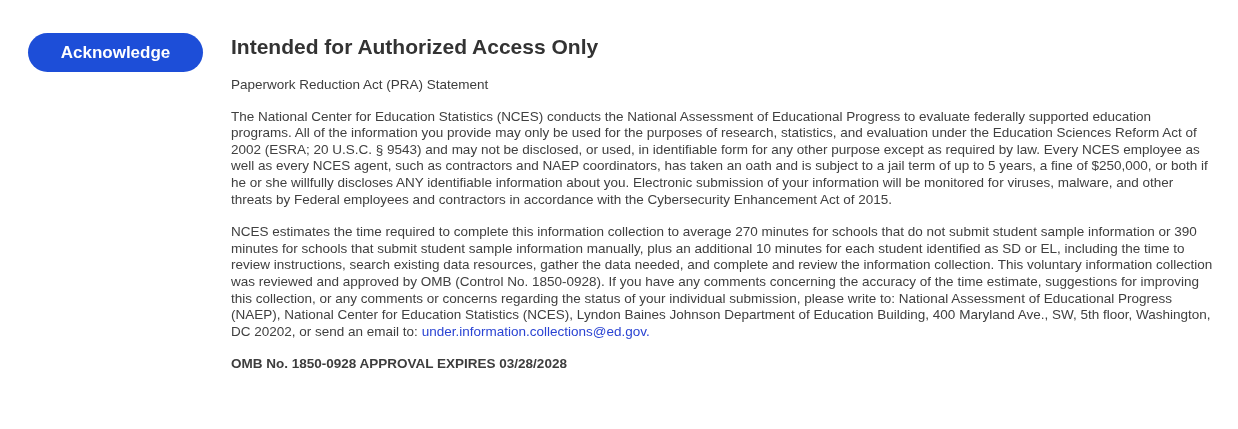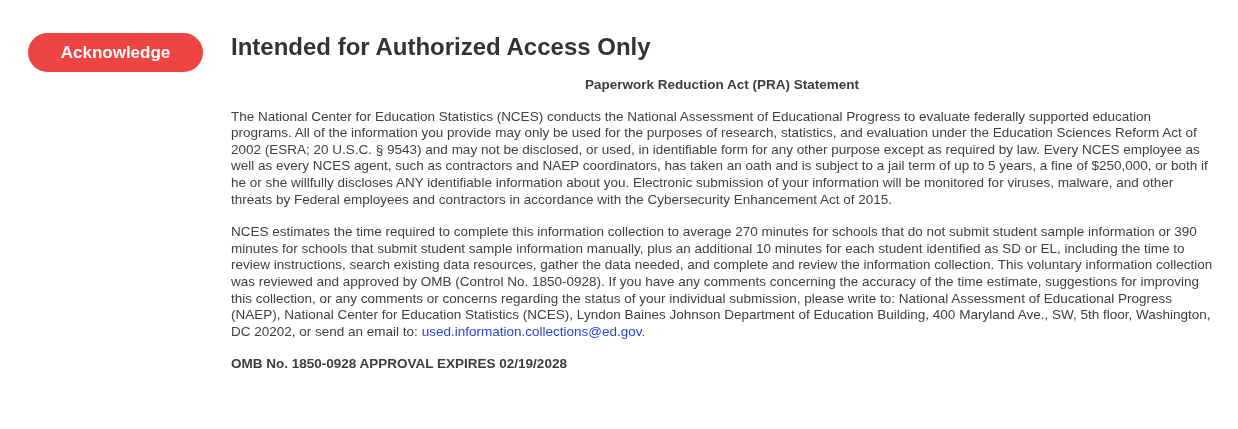--- a/index.html
+++ b/index.html
@@ -16,53 +16,52 @@
     padding-top: 33px;
     width: 1238px;
   }
   .left-col {
     width: 231px;
     flex: 0 0 231px;
     padding-left: 28px;
   }
   .ack-btn {
     display: inline-block;
-    background: #ef4444;
+    background: #1d4ed8;
     color: #ffffff;
     border: none;
     border-radius: 20px;
     height: 39px;
     min-width: 175px;
     padding: 0 30px;
     font-family: "Liberation Sans", sans-serif;
     font-size: 17px;
     font-weight: 700;
     cursor: pointer;
     line-height: 39px;
     text-align: center;
   }
   .content {
     width: 982px;
     flex: 0 0 982px;
     color: #404040;
   }
   .page-title {
-    font-size: 24px;
+    font-size: 21px;
     font-weight: 700;
     color: #333333;
     line-height: 26px;
     margin-top: 1px;
     margin-bottom: 17px;
   }
   .pra-heading {
     font-size: 13.5px;
-    font-weight: 700;
+    font-weight: 400;
     color: #3d3d3d;
     line-height: 16.6px;
-    text-align: center;
   }
   .body-par {
     font-size: 13.5px;
     line-height: 16.6px;
     color: #404040;
     margin: 0 0 16px 0;
   }
   .body-par.first {
     margin-top: 15px;
   }
@@ -91,20 +90,20 @@
   <div class="content">
 
     <h1 class="page-title">Intended for Authorized Access Only</h1>
 
     <div class="pra-heading">Paperwork Reduction Act (PRA) Statement</div>
 
     <p class="body-par first">The National Center for Education Statistics (NCES) conducts the National Assessment of Educational Progress to evaluate federally supported education programs. All of the information you provide may only be used for the purposes of research, statistics, and evaluation under the Education Sciences Reform Act of 2002 (ESRA; 20 U.S.C. § 9543) and may not be disclosed, or used, in identifiable form for any other purpose except as required by law. Every NCES employee as well as every NCES agent, such as contractors and NAEP coordinators, has taken an oath and is subject to a jail term of up to 5 years, a fine of $250,000, or both if he or she willfully discloses ANY identifiable information about you. Electronic submission of your information will be monitored for viruses, malware, and other threats by Federal employees and contractors in accordance with the Cybersecurity Enhancement Act of 2015.</p>
 
     <p class="body-par">
       <span>NCES estimates the time required to complete this information collection to average 270 minutes for schools that do not submit student sample information or 390 minutes for schools that submit student sample information manually, plus an additional 10 minutes for each student identified as SD or EL, including the time to review instructions, search existing data resources, gather the data needed, and complete and review the information collection. This voluntary information collection was reviewed and approved by OMB (Control No. 1850-0928). If you have any comments concerning the accuracy of the time estimate, suggestions for improving this collection, or any comments or concerns regarding the status of your individual submission, please write to: National Assessment of Educational Progress (NAEP), National Center for Education Statistics (NCES), Lyndon Baines Johnson Department of Education Building, 400 Maryland Ave., SW, 5th floor, Washington, DC 20202, or send an email to:</span>
-      <a href="#" class="email-link">used.information.collections@ed.gov.</a>
+      <a href="#" class="email-link">under.information.collections@ed.gov.</a>
     </p>
 
 
-    <div class="omb-line">OMB No. 1850-0928 APPROVAL EXPIRES 02/19/2028</div>
+    <div class="omb-line">OMB No. 1850-0928 APPROVAL EXPIRES 03/28/2028</div>
 
   </div>
 </div>
 
 </body></html>

